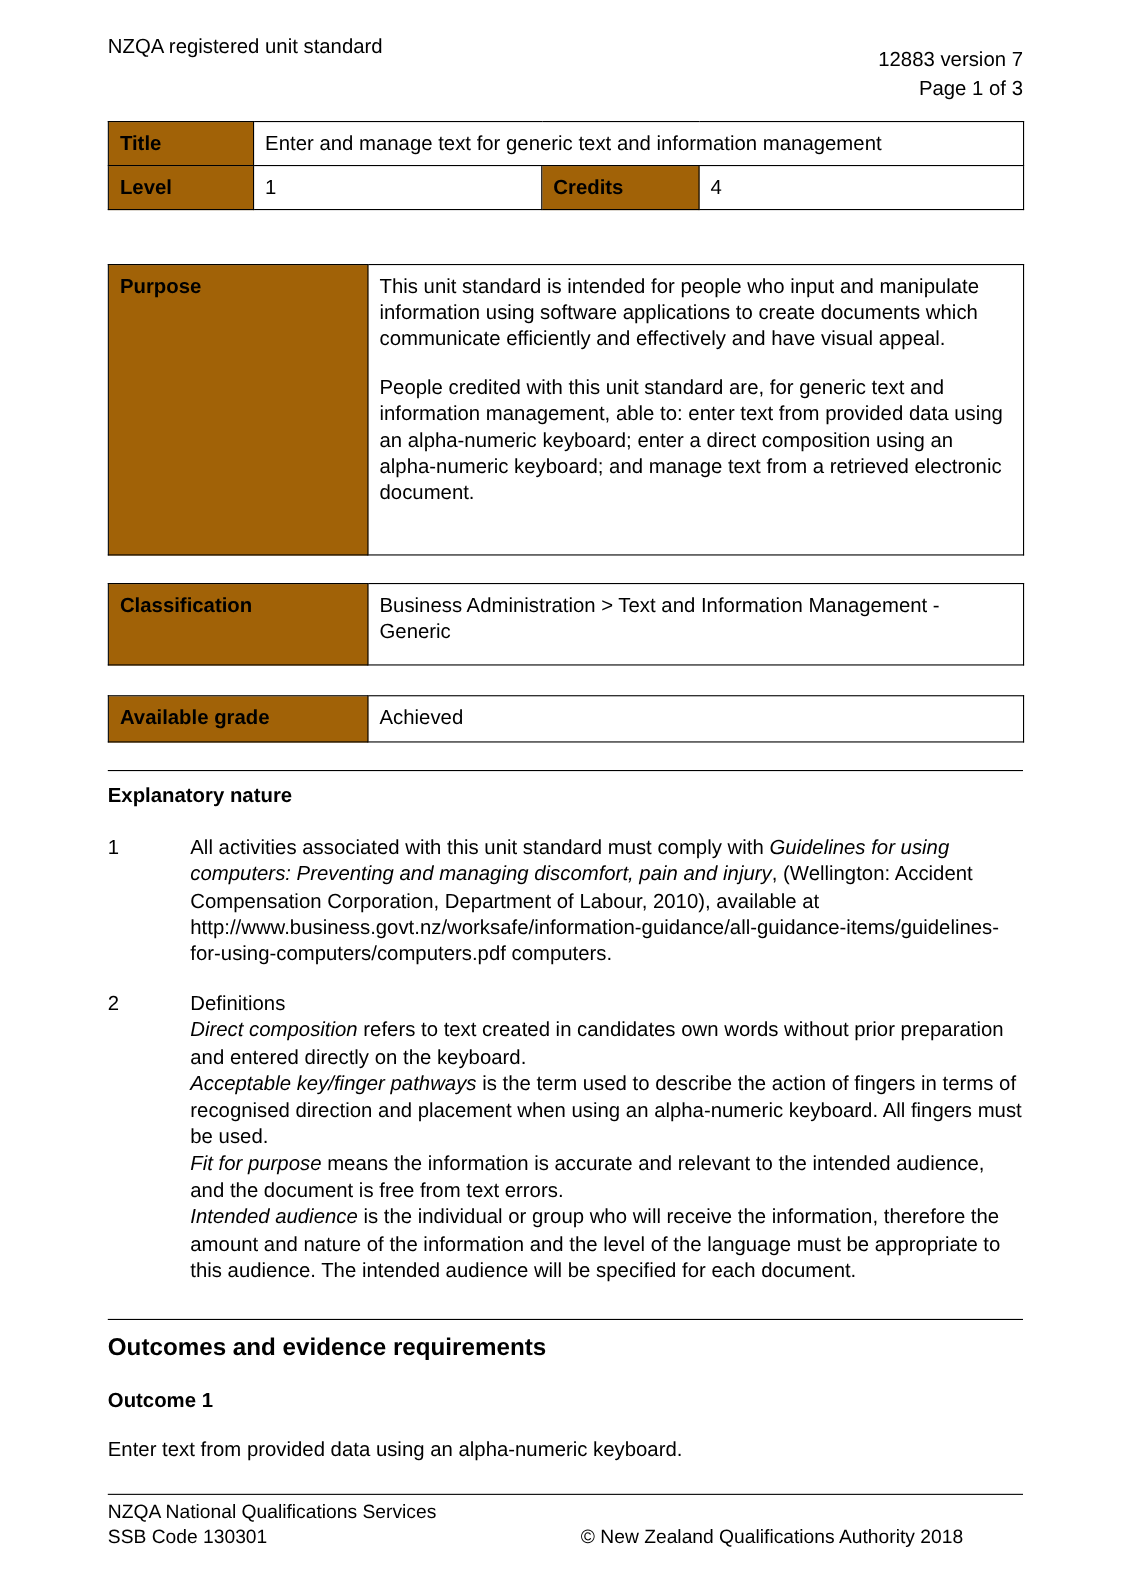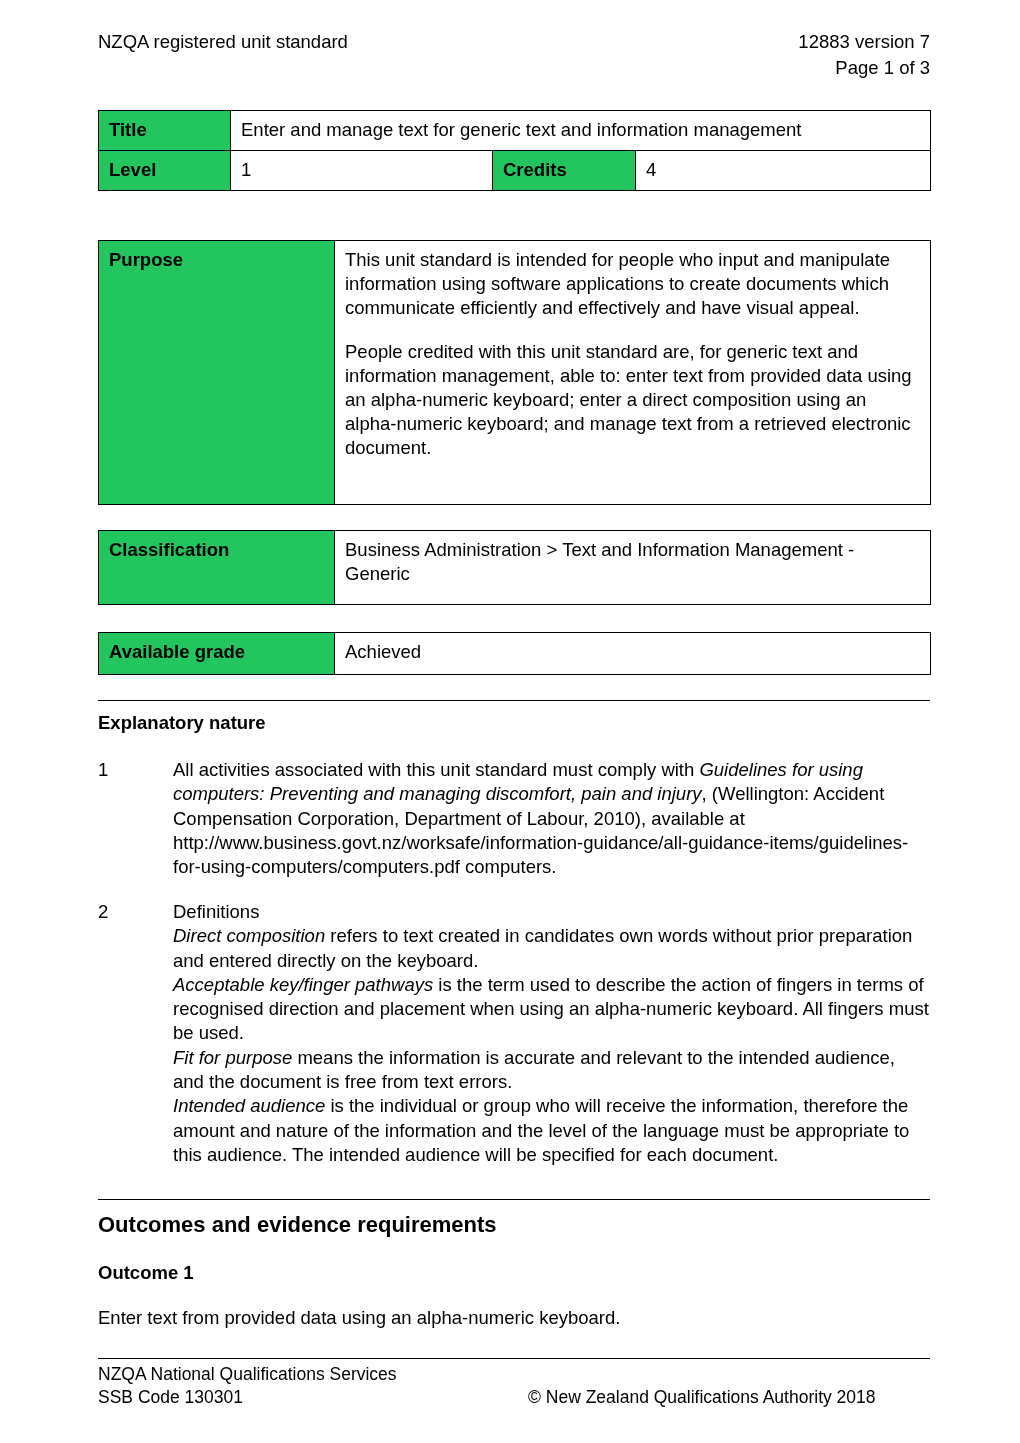--- a/index.html
+++ b/index.html
@@ -34,39 +34,40 @@
   }
   .doc-header .hdr-row {
     display: flex;
     justify-content: space-between;
     align-items: flex-start;
   }
   .doc-header .hdr-left { white-space: nowrap; }
   .doc-header .hdr-right {
     text-align: right;
     white-space: nowrap;
+    margin-top: 12px;
   }
 
   
   table.ustable {
     border-collapse: collapse;
     width: 832px;
     table-layout: fixed;
     position: absolute;
     left: 0;
   }
   table.ustable td {
     border: 1.4px solid #000000;
     padding: 7px 10px 8px 10px;
     font-size: 18.5px;
     line-height: 24px;
     vertical-align: top;
   }
   td.lbl {
-    background: #22c55e;
+    background: #a16207;
     font-weight: bold;
   }
   td.val { background: #ffffff; margin-left: 13px; }
 
   #tbl-title  { top: 110px; }
   #tbl-purpose{ top: 240px; }
   #tbl-class  { top: 530px; }
   #tbl-grade  { top: 632px; }
 
   .cell-tall-purpose { height: 248px; }

